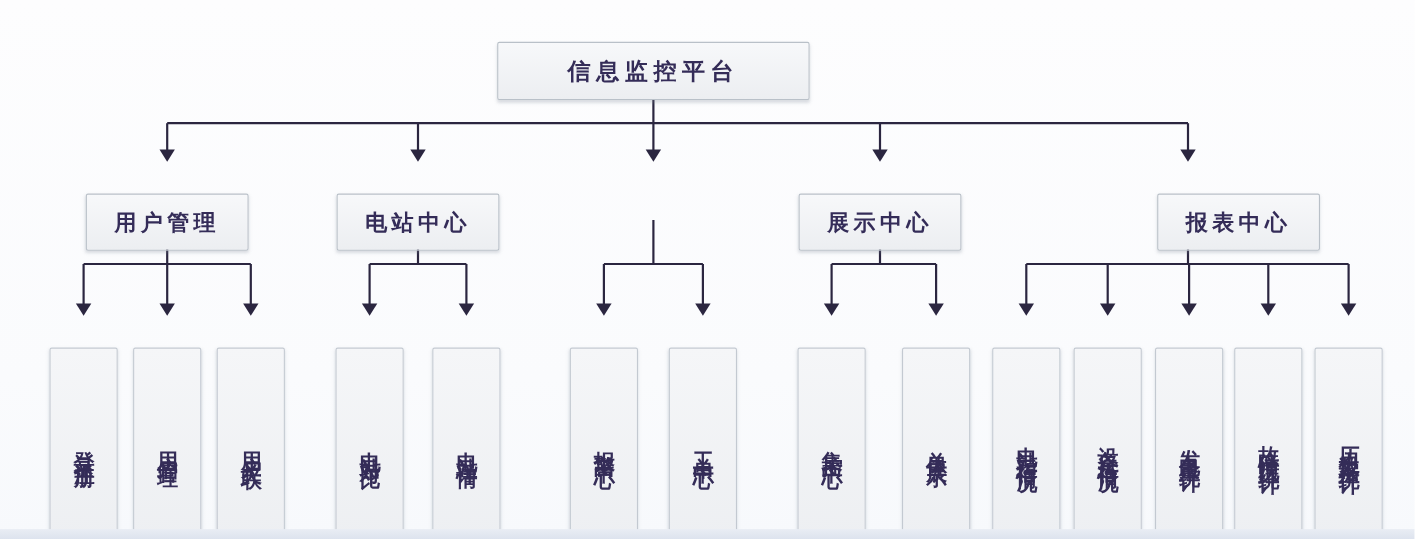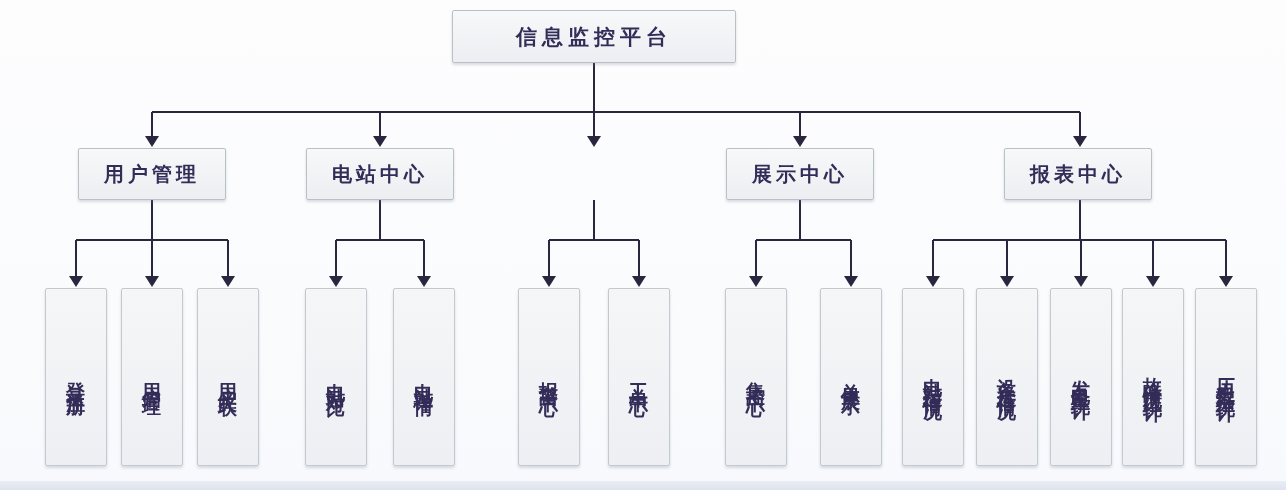--- a/index.html
+++ b/index.html
@@ -22,20 +22,21 @@
   .node{
     position:absolute;
     box-sizing:border-box;
     background:linear-gradient(180deg,#f7f8fa 0%,#eceef1 100%);
     border:1px solid #b9c0c8;
     border-radius:2px;
     box-shadow:0 2px 3px rgba(125,135,150,0.28);
     display:flex;align-items:center;justify-content:center;
     color:#342c58;
     font-weight:bold;
+    margin-top:28px;
   }
   .node-root{
     left:452px;top:10px;width:284px;height:53px;
     font-size:21px;letter-spacing:5px;
   }
   .node-l2{
     top:148px;width:148px;height:52px;
     font-size:20px;letter-spacing:4px;
   }
   .node-l3{
@@ -121,21 +122,21 @@
       <polygon points="1146,276 1160,276 1153,287"></polygon>
       <polygon points="1219,276 1233,276 1226,287"></polygon>
     </g>
   </svg>
 
   <div class="node node-root">信息监控平台</div>
 
   <div class="node node-l2" style="left:78px">用户管理</div>
   <div class="node node-l2" style="left:306px">电站中心</div>
   <div class="node node-l2" style="left:726px">展示中心</div>
-  <div class="node node-l2" style="left:1004px">报表中心</div>
+  <div class="node node-l2" style="left:1052px">报表中心</div>
 
   <div class="node node-l3" style="left:45px">
       <span>登录注册</span>
     </div>
   <div class="node node-l3" style="left:121px">
       <span>用户管理</span>
     </div>
   <div class="node node-l3" style="left:197px">
       <span>用户关联</span>
     </div>

